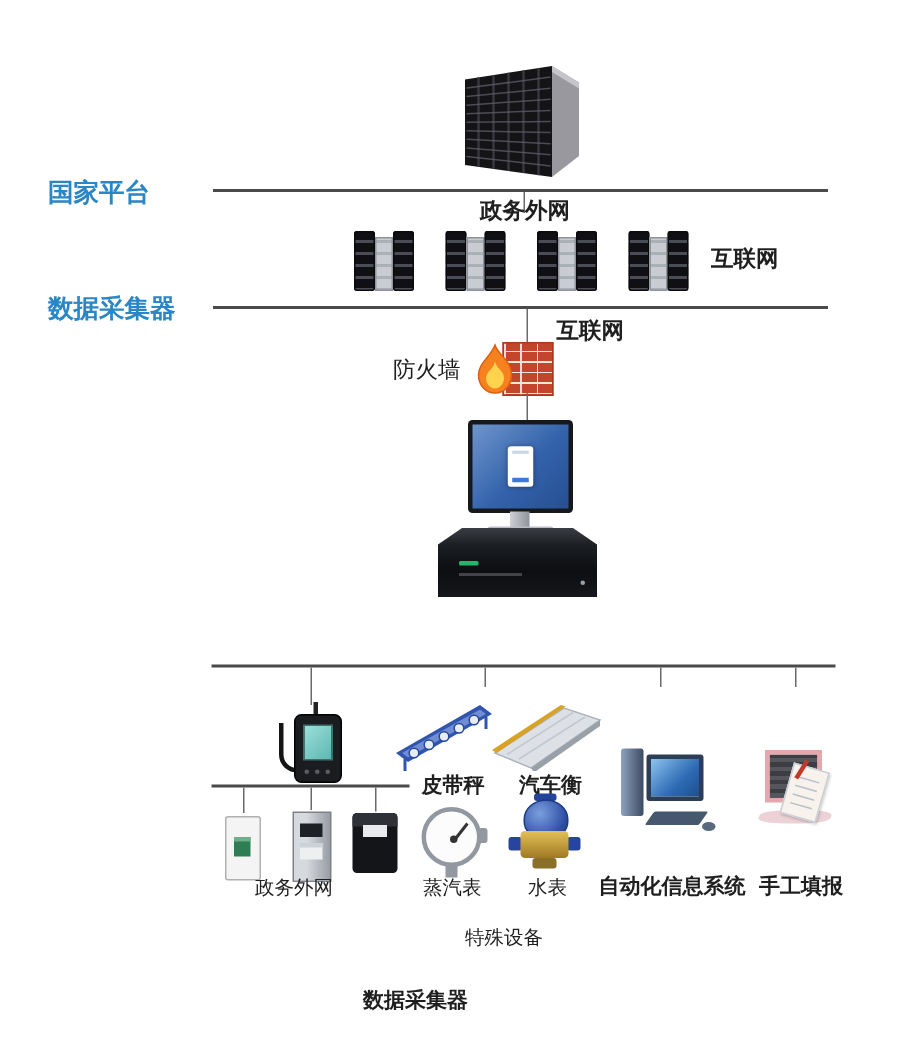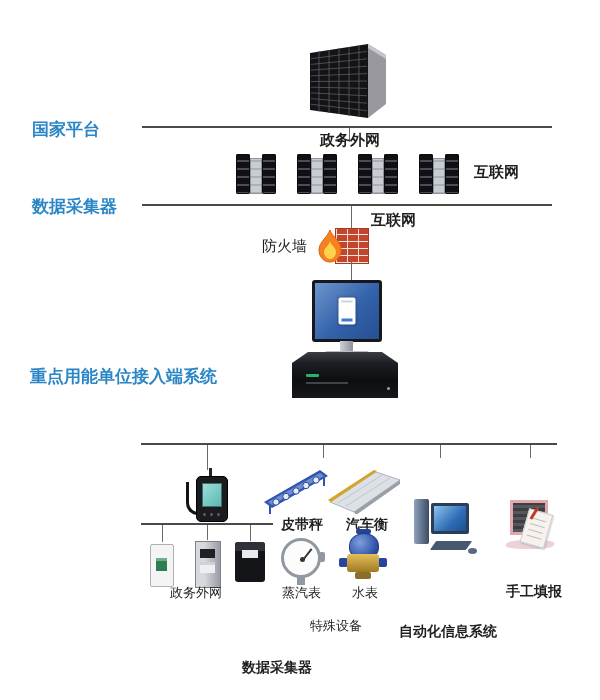--- a/index.html
+++ b/index.html
@@ -190,21 +190,20 @@
     </div>
   </div>
   <div class="stand"></div>
   <div class="standbase"></div>
   <div class="srvbox">
     <div class="boxled"></div>
     <div class="boxtxt"></div>
     <div class="boxdot"></div>
   </div>
 
-  <div class="lbl blue" style="left:30px;top:366px;font-size:17px;">重点用能单位接入端系统</div>
 
   <div class="hline" style="left:141px;top:443px;width:416px;"></div>
   <div class="vline" style="left:207px;top:445px;height:25px;"></div>
   <div class="vline" style="left:323px;top:445px;height:13px;"></div>
   <div class="vline" style="left:440px;top:445px;height:13px;"></div>
   <div class="vline" style="left:530px;top:445px;height:13px;"></div>
 
   <div class="dc-ant"></div>
   <div class="dc-cable"></div>
   <div class="dc-body">
@@ -269,21 +268,21 @@
   <div class="wm-pipe" style="left:339px;"></div>
   <div class="wm-pipe" style="left:378px;"></div>
   <div class="wm-body"></div>
   <div class="wm-foot"></div>
   <div class="lbl" style="left:352px;top:585px;font-size:13px;">水表</div>
 
   <div class="pc-tower"></div>
   <div class="pc-mon"></div>
   <div class="pc-kb"></div>
   <div class="pc-mouse"></div>
-  <div class="lbl bold" style="left:399px;top:583px;font-size:14px;margin-top:40px;">自动化信息系统</div>
+  <div class="lbl bold" style="left:399px;top:583px;font-size:14px;">自动化信息系统</div>
 
   <div class="mr-mat"></div>
   <div class="mr-back"></div>
   <div class="mr-sheet">
     <div class="mr-line" style="top:7px;"></div>
     <div class="mr-line" style="top:13px;"></div>
     <div class="mr-line" style="top:19px;"></div>
     <div class="mr-line" style="top:25px;"></div>
   </div>
   <div class="mr-pen"></div>

